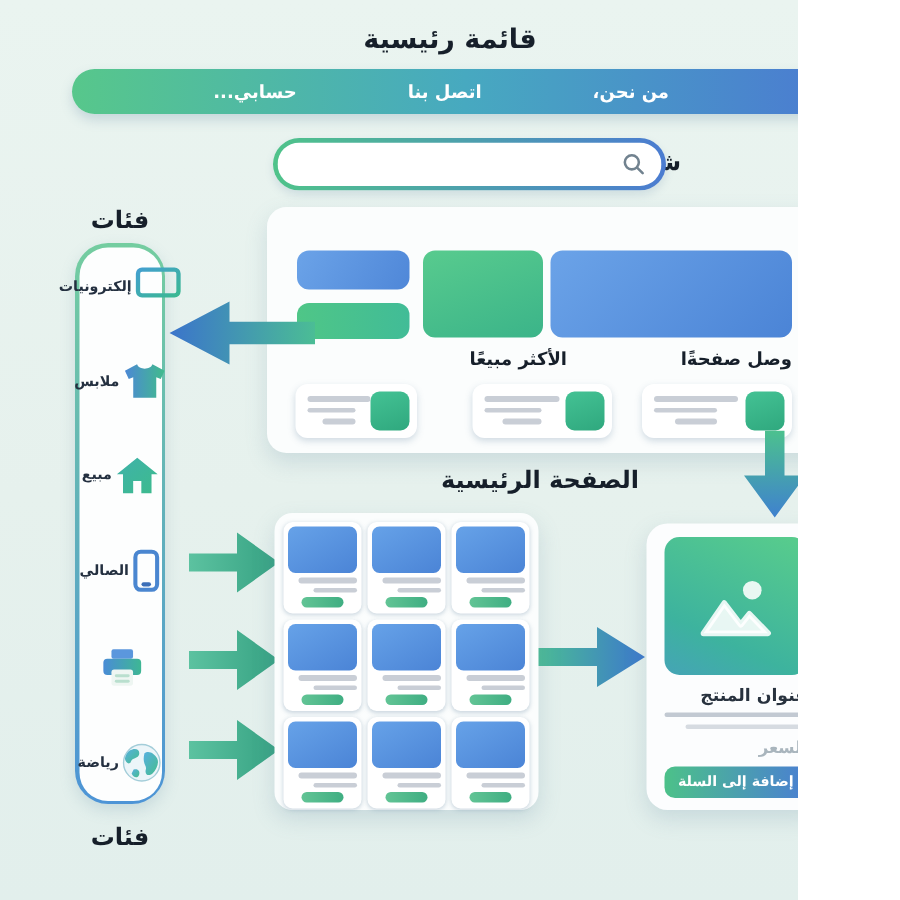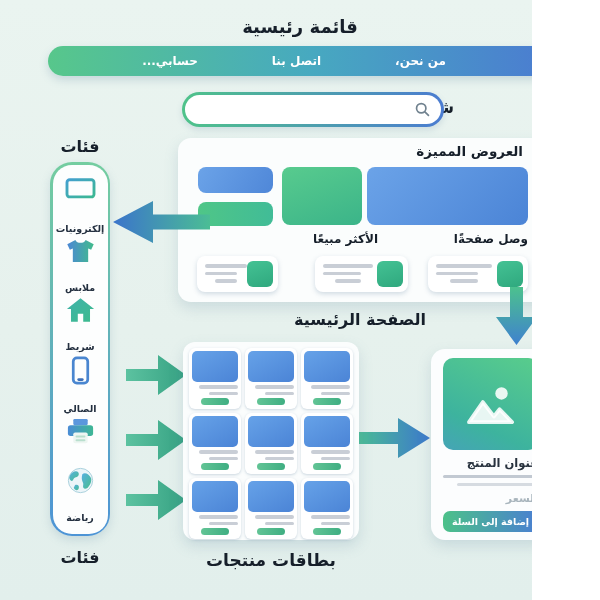--- a/index.html
+++ b/index.html
@@ -68,21 +68,21 @@
     left:50px;top:162px;width:60px;height:374px;border-radius:22px;
     background:linear-gradient(180deg,#74cda0,#4d94d6);
     padding:2.5px;box-sizing:border-box;
     box-shadow:0 4px 10px rgba(100,140,165,.22);
   }
   .sidebar-inner{
     width:100%;height:100%;background:#fdfefe;border-radius:19px;box-sizing:border-box;
     display:flex;flex-direction:column;align-items:center;justify-content:space-between;
     padding:13px 0 11px;
   }
-  .cat-item{display:flex;flex-direction:column;align-items:center;gap:18px;}
+  .cat-item{display:flex;align-items:center;gap:2px;}
   .cat-label{font-size:9.5px;font-weight:bold;color:#243040;white-space:nowrap;}
 
   
   .grid-panel{
     left:183px;top:342px;width:176px;height:198px;background:#fbfdfd;border-radius:12px;
     box-shadow:0 6px 14px rgba(105,140,165,.22);
     display:grid;grid-template-columns:repeat(3,1fr);gap:4px;padding:6px;box-sizing:border-box;
   }
   .pcard{background:#fff;border-radius:6px;box-shadow:0 1px 3px rgba(110,140,165,.35);
     display:flex;flex-direction:column;padding:3px;box-sizing:border-box;}
@@ -131,21 +131,20 @@
   <div class="abs search-input">
     <span>
       <svg viewBox="0 0 20 20" width="17" height="17">
         <circle cx="8.5" cy="8.5" r="5.5" fill="none" stroke="#71828f" stroke-width="2"></circle>
         <line x1="12.8" y1="12.8" x2="17" y2="17" stroke="#71828f" stroke-width="2" stroke-linecap="round"></line>
       </svg>
     </span>
   </div>
 
   <div class="abs home-panel">
-    <div class="abs lbl featured-heading">العروض المميزة</div>
     <div class="abs hero hero-large"></div>
     <div class="abs hero hero-mid"></div>
     <div class="abs hero hero-small-top"></div>
     <div class="abs hero hero-small-bot"></div>
     <div class="abs lbl sub-heading new-arrivals">وصل صفحةًا</div>
     <div class="abs lbl sub-heading best-sellers">الأكثر مبيعًا</div>
 
     <div class="abs mini-card" style="right:37px;width:100px;">
       <div class="mini-thumb"></div>
       <div class="mini-lines">
@@ -215,21 +214,21 @@
           <svg viewBox="0 0 32 28" width="29" height="26">
             <defs>
                 <linearGradient id="ghou" x1="0" y1="0" x2="1" y2="1">
               <stop offset="0" stop-color="#3fb2aa"></stop>
                   <stop offset="1" stop-color="#3dbb8d"></stop>
                 </linearGradient>
               </defs>
             <path d="M16 1 L31 13 L26.5 13 L26.5 27 L19 27 L19 18 L13 18 L13 27 L5.5 27 L5.5 13 L1 13 Z" fill="url(#ghou)"></path>
           </svg>
         </span>
-        <span class="cat-label">شريط</span>
+        <span class="cat-label">مبيع</span>
       </div>
 
       <div class="cat-item">
         <span>
           <svg viewBox="0 0 20 32" width="19" height="29">
             <rect x="2" y="2" width="16" height="28" rx="4" fill="none" stroke="#4a86d0" stroke-width="3"></rect>
             <rect x="6.5" y="24.5" width="7" height="3" rx="1.5" fill="#3c6fb8"></rect>
           </svg>
         </span>
         <span class="cat-label">الصالي</span>
@@ -395,21 +394,20 @@
         <div class="gline" style="width:62%;"></div>
         <div class="pcard-pill"></div>
       </div>
     <div class="pcard">
         <div class="pcard-img"></div>
         <div class="gline" style="width:85%;"></div>
         <div class="gline" style="width:62%;"></div>
         <div class="pcard-pill"></div>
       </div>
   </div>
-  <div class="abs lbl grid-label">بطاقات منتجات</div>
 
   <div class="abs product-panel">
     <div class="product-img">
       <span>
         <svg viewBox="0 0 60 46" width="58" height="44">
           <circle cx="41" cy="12" r="6.5" fill="rgba(255,255,255,0.88)"></circle>
           <path d="M7 42 L21.5 21 L33 36 L39 28.5 L52 42 Z" fill="rgba(255,255,255,0.88)" stroke="rgba(255,255,255,0.88)" stroke-width="4" stroke-linejoin="round"></path>
         </svg>
       </span>
     </div>

